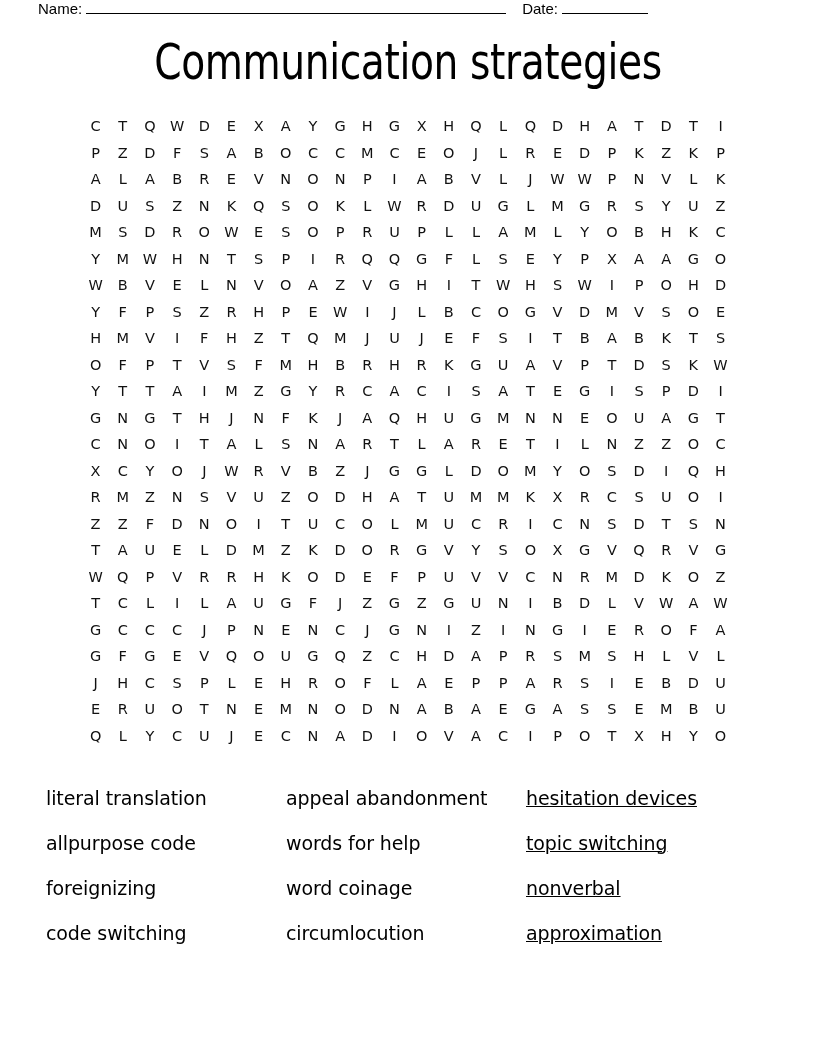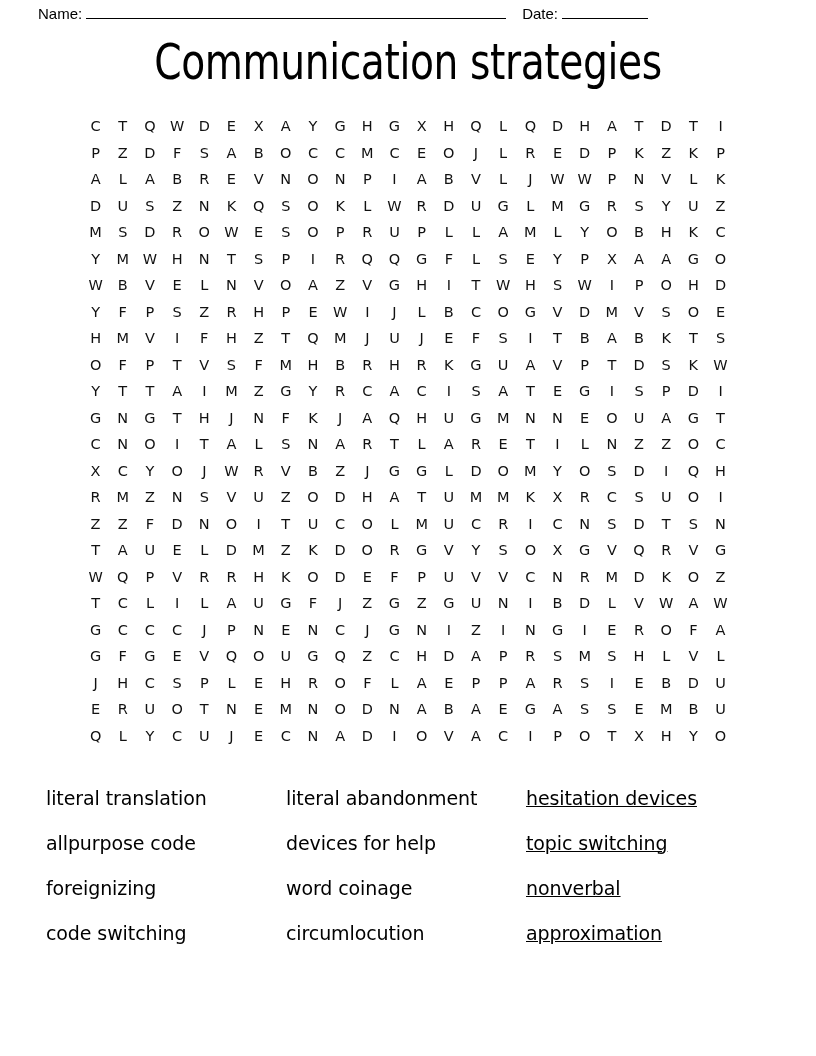--- a/index.html
+++ b/index.html
@@ -18,21 +18,20 @@
   }
 
   
   .header-row {
     position: absolute;
     top: 0px;
     left: 0px;
     width: 816px;
     height: 26px;
     display: flex;
-    align-items: center;
     padding: 0 38px;
     box-sizing: border-box;
     font-size: 15px;
   }
   .field {
     display: flex;
     align-items: baseline;
     white-space: nowrap;
   }
   .field-label {
@@ -754,26 +753,26 @@
       <div class="grid-cell">X</div>
       <div class="grid-cell">H</div>
       <div class="grid-cell">Y</div>
       <div class="grid-cell">O</div>
     </div>
   </div>
 
 <div class="word-list">
     <div class="word-row">
       <div class="col-1"><span class="word-item">literal translation</span></div>
-      <div class="col-2"><span class="word-item">literal abandonment</span></div>
+      <div class="col-2"><span class="word-item">appeal abandonment</span></div>
       <div class="col-3"><span class="word-item">hesitation devices</span></div>
     </div>
     <div class="word-row">
       <div class="col-1"><span class="word-item">allpurpose code</span></div>
-      <div class="col-2"><span class="word-item">devices for help</span></div>
+      <div class="col-2"><span class="word-item">words for help</span></div>
       <div class="col-3"><span class="word-item">topic switching</span></div>
     </div>
     <div class="word-row">
       <div class="col-1"><span class="word-item">foreignizing</span></div>
       <div class="col-2"><span class="word-item">word coinage</span></div>
       <div class="col-3"><span class="word-item">nonverbal</span></div>
     </div>
     <div class="word-row">
       <div class="col-1"><span class="word-item">code switching</span></div>
       <div class="col-2"><span class="word-item">circumlocution</span></div>

